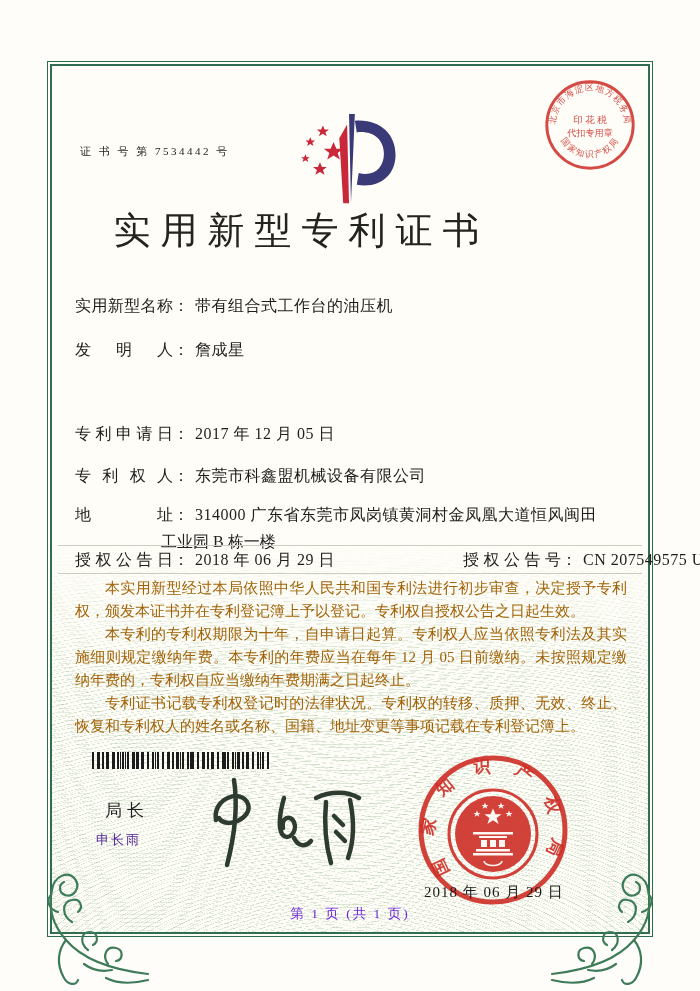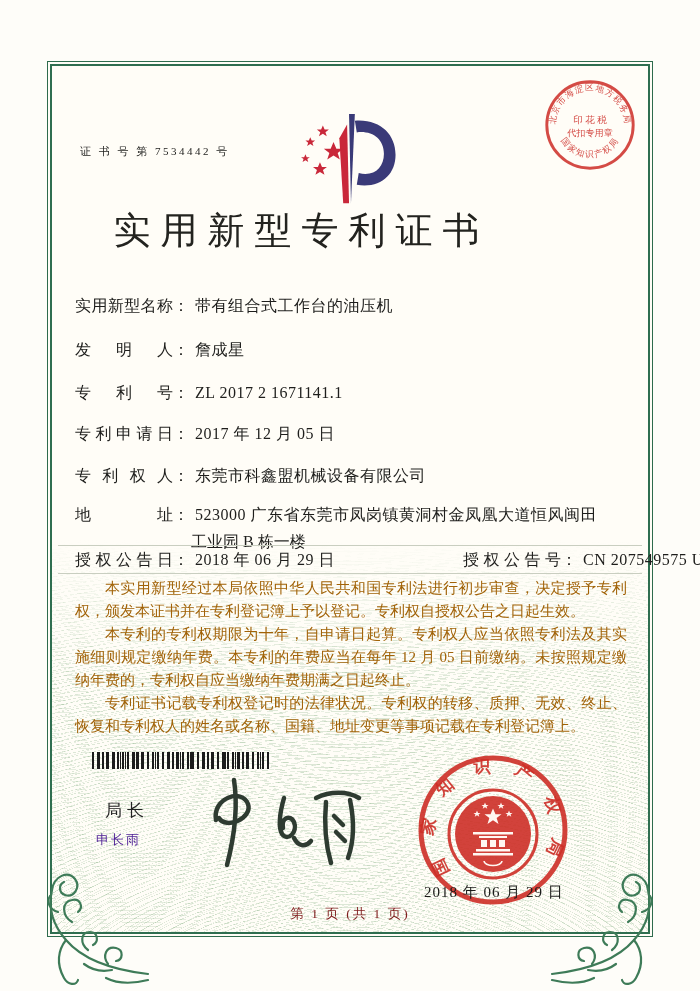--- a/index.html
+++ b/index.html
@@ -30,21 +30,21 @@
   
   .cert-no{position:absolute;left:80px;top:101px;z-index:2;font-size:11px;letter-spacing:2.5px;margin-top:43px;}
   .logo{position:absolute;left:287px;top:108px;width:126px;height:104px;z-index:2;}
   .title{position:absolute;left:0;top:206px;width:593px;z-index:2;text-align:center;
     font-size:37px;letter-spacing:10px;text-indent:10px;color:#23231f;font-weight:500;}
   
   .frow{position:absolute;left:75px;z-index:2;font-size:16px;white-space:nowrap;}
   .flabel{display:inline-block;width:98px;text-align:justify;text-align-last:justify;vertical-align:top;}
   .fcolon{display:inline-block;margin-right:6px;}
   .fvalue{letter-spacing:0.5px;}
-  .addr2{margin-left:116px;margin-top:6px;white-space:nowrap;font-size:16px;}
+  .addr2{margin-left:86px;margin-top:6px;white-space:nowrap;font-size:16px;}
   .rule{position:absolute;left:58px;width:584px;height:1px;background:#c9cec0;z-index:2;}
   .grant-right{position:absolute;left:388px;top:0;white-space:nowrap;}
   
   .body-text{position:absolute;left:75px;top:577px;width:552px;z-index:2;
     font-size:15px;line-height:23px;text-align:justify;color:#a16207;}
   .body-text p{margin:0;text-indent:2em;}
   
   .barcode{position:absolute;left:92px;top:752px;width:178px;height:17px;z-index:2;
     background:
       repeating-linear-gradient(90deg,#1c1c1c 0 2px,rgba(0,0,0,0) 2px 5px),
@@ -55,21 +55,21 @@
     font-family:"Liberation Sans","DejaVu Sans",sans-serif;font-size:17px;letter-spacing:5px;color:#222;margin-left:9px;}
   .director-name{position:absolute;left:96px;top:831px;z-index:3;
     font-family:"Liberation Sans","DejaVu Sans",sans-serif;font-size:13px;letter-spacing:2px;color:#4c1d95;}
   .signature{position:absolute;left:198px;top:768px;width:178px;height:102px;z-index:3;}
   
   .tax-seal{position:absolute;left:542px;top:77px;width:96px;height:96px;z-index:3;}
   .office-seal{position:absolute;left:413px;top:750px;width:160px;height:160px;z-index:3;}
   .seal-date{position:absolute;left:424px;top:883px;z-index:4;font-size:15px;letter-spacing:1px;color:#1b1b19;}
   
   .footer{position:absolute;left:0;top:905px;width:700px;z-index:2;text-align:center;
-    font-size:13.5px;letter-spacing:2px;color:#7f1d1d;}
+    font-size:13.5px;letter-spacing:2px;color:#6d28d9;}
 </style>
 </head>
 <body>
 
 <div class="page">
 
   <div class="frame">
     <div class="frame-inner"></div>
   </div>
   <div class="waves"></div>
@@ -145,31 +145,28 @@
   </div>
 
   <div class="title">实用新型专利证书</div>
 
   <div class="frow" style="top:296px">
     <span class="flabel">实用新型名称</span><span class="fcolon">：</span><span class="fvalue">带有组合式工作台的油压机</span>
   </div>
   <div class="frow" style="top:340px">
     <span class="flabel">发明人</span><span class="fcolon">：</span><span class="fvalue">詹成星</span>
   </div>
-  <div class="frow" style="top:383px">
-    <span class="flabel">专利号</span><span class="fcolon">：</span><span class="fvalue">ZL 2017 2 1671141.1</span>
-  </div>
   <div class="frow" style="top:424px">
     <span class="flabel">专利申请日</span><span class="fcolon">：</span><span class="fvalue">2017 年 12 月 05 日</span>
   </div>
   <div class="frow" style="top:466px">
     <span class="flabel">专利权人</span><span class="fcolon">：</span><span class="fvalue">东莞市科鑫盟机械设备有限公司</span>
   </div>
   <div class="frow" style="top:505px">
-    <span class="flabel">地址</span><span class="fcolon">：</span><span class="fvalue">523000 广东省东莞市凤岗镇黄洞村金凤凰大道恒风闽田</span>
+    <span class="flabel">地址</span><span class="fcolon">：</span><span class="fvalue">314000 广东省东莞市凤岗镇黄洞村金凤凰大道恒风闽田</span>
     <div class="addr2">工业园 B 栋一楼</div>
   </div>
 
   <div class="rule" style="top:545px"></div>
   <div class="frow" style="top:550px;width:560px">
     <span class="flabel">授权公告日</span><span class="fcolon">：</span><span class="fvalue">2018 年 06 月 29 日</span>
     <span class="grant-right">
       <span class="flabel">授权公告号</span><span class="fcolon">：</span><span class="fvalue">CN 207549575 U</span>
     </span>
   </div>

